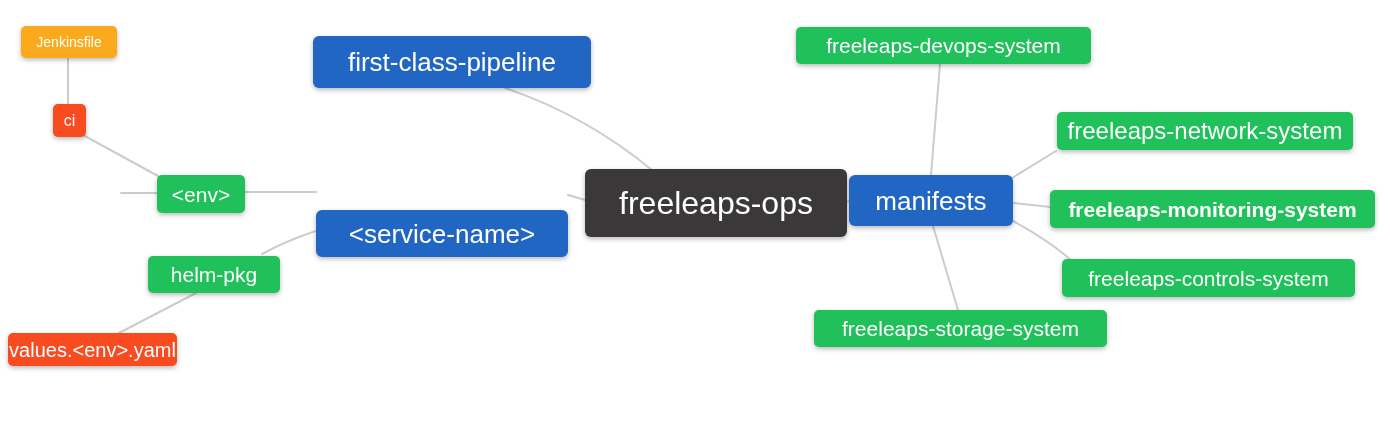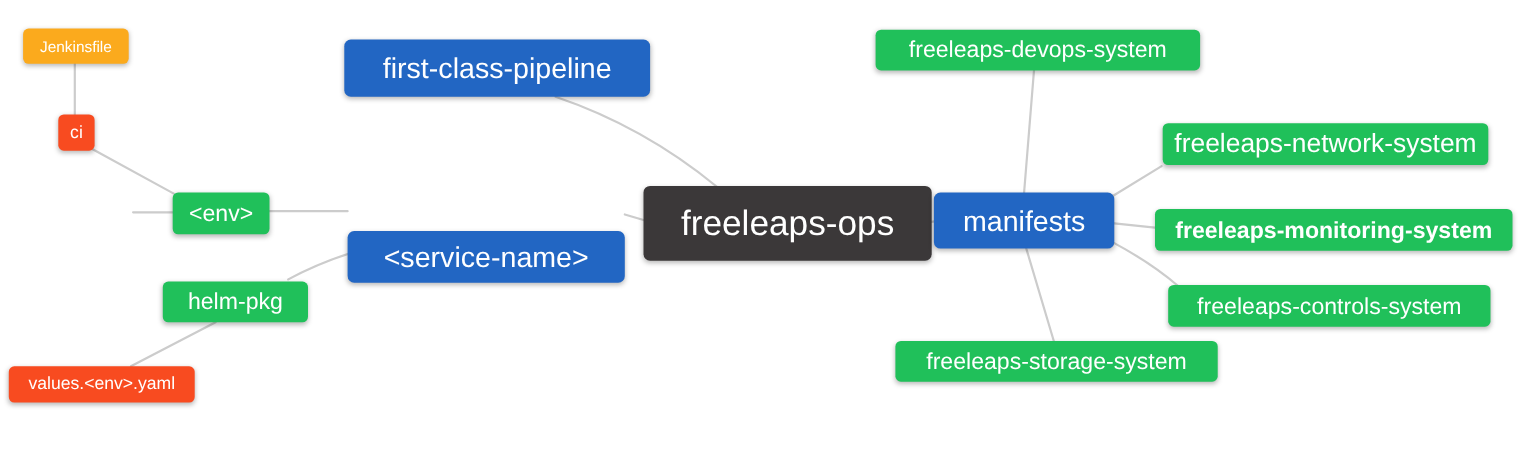--- a/index.html
+++ b/index.html
@@ -42,21 +42,21 @@
   .n-blue   { background: var(--branch-node, #2266c3); border-radius: 6px; }
   .n-green  { background: var(--leaf-green, #20c05a); }
   .n-red    { background: var(--leaf-red, #f84b20); }
   .n-orange { background: var(--leaf-orange, #fbaa1d); }
 
   #n-jenkinsfile { left: 21px;   top: 26px;  width: 96px;  height: 32px; font-size: 14px; }
   #n-ci          { left: 53px;   top: 104px; width: 33px;  height: 33px; font-size: 16px; text-align: right; }
   #n-argo-app    { left: 31px;   top: 176px; width: 90px;  height: 35px; font-size: 17px; }
   #n-env         { left: 157px;  top: 175px; width: 88px;  height: 38px; font-size: 21px; text-align: right; }
   #n-helm-pkg    { left: 148px;  top: 256px; width: 132px; height: 37px; font-size: 21px; }
-  #n-values      { left: 8px;    top: 333px; width: 169px; height: 33px; font-size: 16px; }
+  #n-values      { left: 8px;    top: 333px; width: 169px; height: 33px; font-size: 20px; }
   #n-fcp         { left: 313px;  top: 36px;  width: 278px; height: 52px; font-size: 26px; }
   #n-service     { left: 316px;  top: 170px; width: 252px; height: 47px; font-size: 26px; margin-top: 40px; }
   #n-ops         { left: 585px;  top: 169px; width: 262px; height: 68px; font-size: 32px; }
   #n-manifests   { left: 849px;  top: 175px; width: 164px; height: 51px; font-size: 26px; }
   #n-devops      { left: 796px;  top: 27px;  width: 295px; height: 37px; font-size: 21px; }
   #n-network     { left: 1057px; top: 112px; width: 296px; height: 38px; font-size: 24px; }
   #n-monitoring  { left: 1050px; top: 190px; width: 325px; height: 38px; font-size: 21px; font-weight: bold; }
   #n-controls    { left: 1062px; top: 259px; width: 293px; height: 38px; font-size: 21px; }
   #n-storage     { left: 814px;  top: 310px; width: 293px; height: 37px; font-size: 21px; }
 </style>

